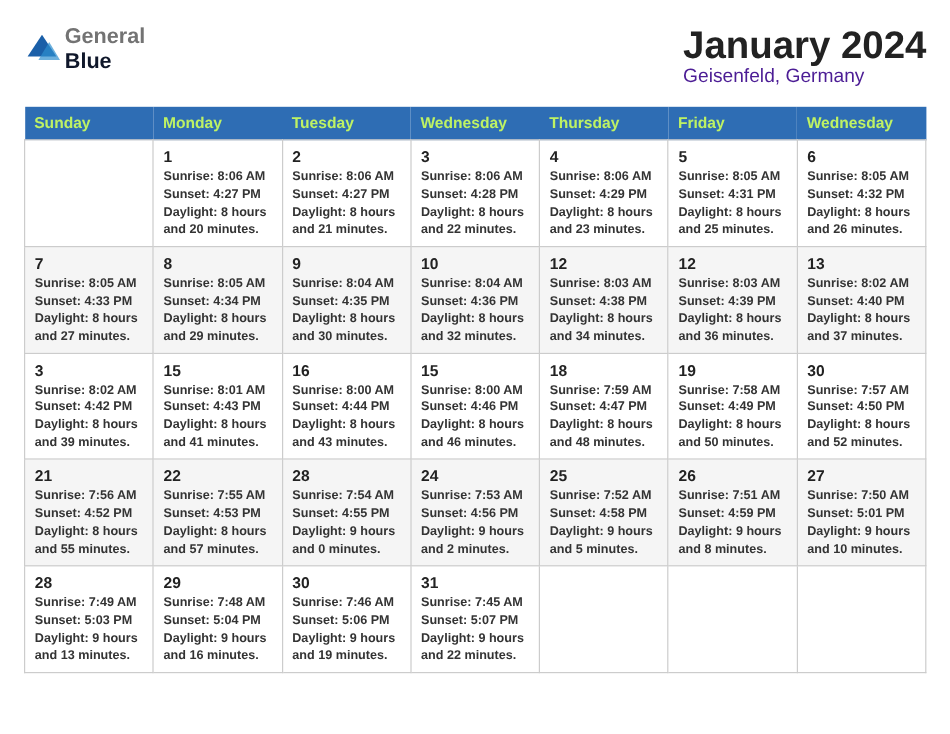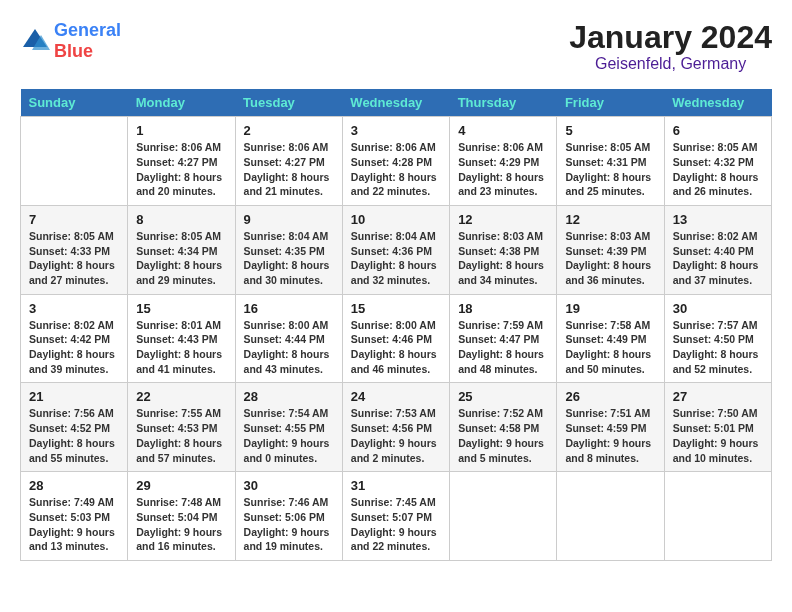--- a/index.html
+++ b/index.html
@@ -16,54 +16,54 @@
       align-items: flex-start;
       margin-bottom: 16px;
     }
     .logo {
       display: flex;
       align-items: center;
     }
     .logo-text-general {
       font-size: 18px;
       font-weight: bold;
-      color: #3b82f6;
+      color: #737373;
     }
     .logo-text-blue {
       font-size: 18px;
       font-weight: bold;
-      color: #ef4444;
+      color: #0f172a;
     }
     .logo-icon {
       width: 30px;
       height: 30px;
       margin-right: 4px;
     }
     .title-block {
-      text-align: center;
+      text-align: left;
     }
     .title-block h1 {
       font-size: 32px;
       font-weight: bold;
       color: #222;
       line-height: 1.1;
     }
     .title-block h2 {
       font-size: 16px;
       font-weight: normal;
       color: #4c1d95;
     }
     table {
       width: 100%;
       border-collapse: collapse;
       font-size: 11px;
     }
     thead tr th {
       background-color: #2e6db4;
-      color: #5eead4;
+      color: #bef264;
       text-align: left;
       padding: 6px 8px;
       font-size: 13px;
       font-weight: bold;
     }
     tbody tr td {
       border: 1px solid #ccc;
       vertical-align: top;
       padding: 6px 8px;
       width: 107px;

